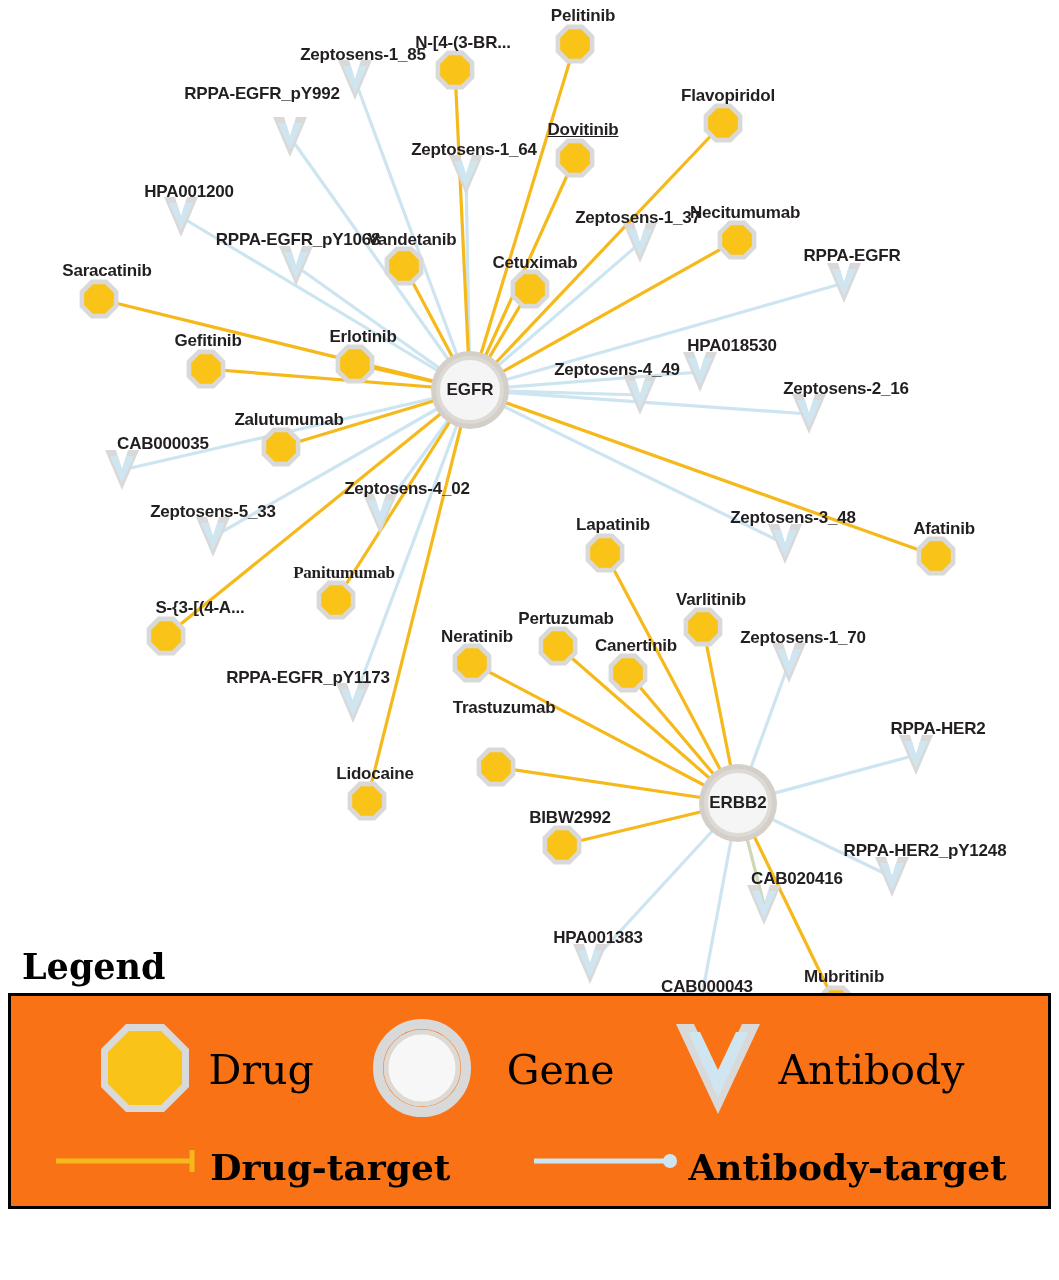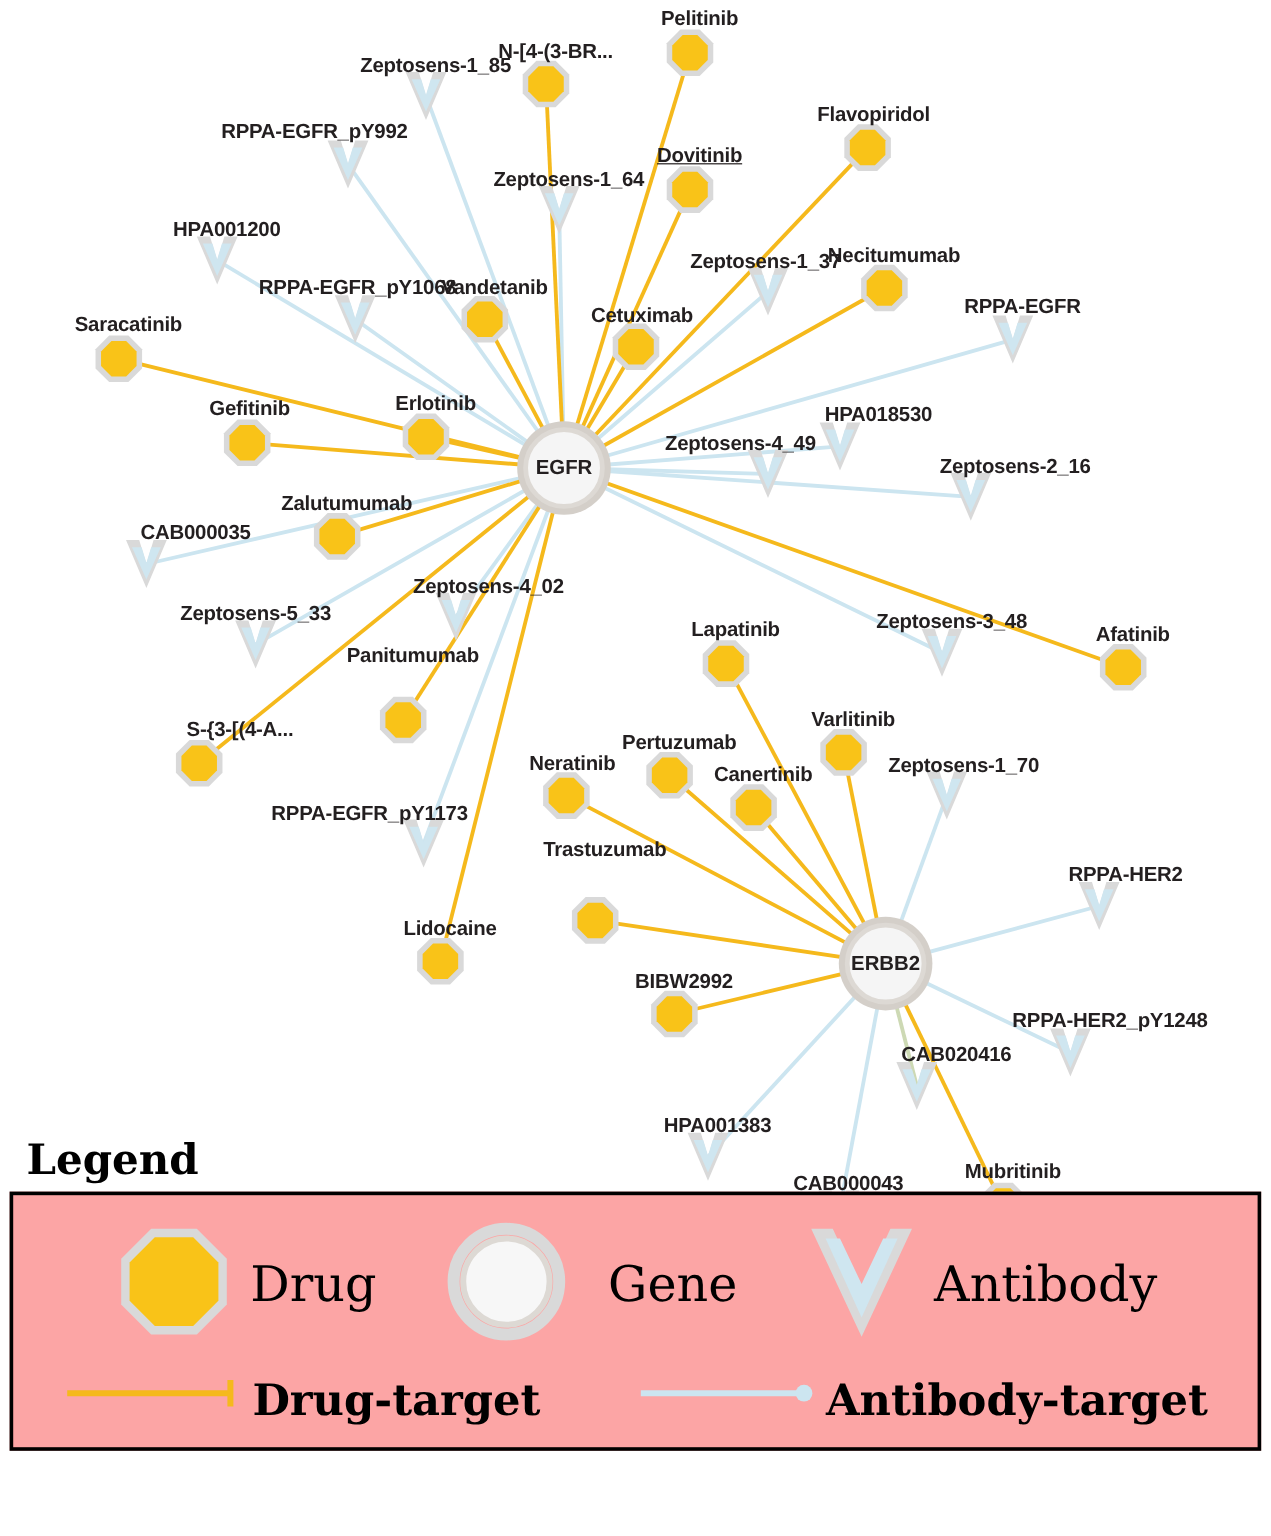--- a/index.html
+++ b/index.html
@@ -56,21 +56,21 @@
     font-size: 35px;
     font-weight: bold;
     color: #000;
     margin-left: 22px;
     margin-bottom: 6px;
   }
   #legend-box {
     margin: 0 8px;
     border: 3px solid #000;
     height: 210px;
-    background: #fca5a5;
+    background: #f97316;
     position: relative;
   }
   .legend-row1 {
     position: absolute;
     top: 24px;
     left: 0;
     width: 100%;
     height: 100px;
     display: flex;
     align-items: center;
@@ -341,21 +341,21 @@
           <circle cx="470" cy="390" r="39" fill="#d4cfc9"></circle>
           <circle cx="470" cy="390" r="32" fill="#f5f5f5" stroke="#ddd9d4" stroke-width="4"></circle>
         </g>
         <g>
           <circle cx="738" cy="803" r="39" fill="#d4cfc9"></circle>
           <circle cx="738" cy="803" r="32" fill="#f5f5f5" stroke="#ddd9d4" stroke-width="4"></circle>
         </g>
       </g>
     </svg>
 <div class="node-label" style="left: 355px; top: 55px;">Zeptosens-1_85</div>
-    <div class="node-label" style="left: 254px; top: 110px;">RPPA-EGFR_pY992</div>
+    <div class="node-label" style="left: 254px; top: 94px;">RPPA-EGFR_pY992</div>
     <div class="node-label" style="left: 466px; top: 150px;">Zeptosens-1_64</div>
     <div class="node-label" style="left: 181px; top: 192px;">HPA001200</div>
     <div class="node-label" style="left: 630px; top: 218px;">Zeptosens-1_37</div>
     <div class="node-label" style="left: 290px; top: 240px;">RPPA-EGFR_pY1068</div>
     <div class="node-label" style="left: 844px; top: 256px;">RPPA-EGFR</div>
     <div class="node-label" style="left: 724px; top: 346px;">HPA018530</div>
     <div class="node-label" style="left: 609px; top: 370px;">Zeptosens-4_49</div>
     <div class="node-label" style="left: 838px; top: 389px;">Zeptosens-2_16</div>
     <div class="node-label" style="left: 122px; top: 444px; margin-left: 33px;">CAB000035</div>
     <div class="node-label" style="left: 205px; top: 512px;">Zeptosens-5_33</div>
@@ -375,21 +375,21 @@
     <div class="node-label" style="left: 737px; top: 213px;">Necitumumab</div>
     <div class="node-label" style="left: 404px; top: 240px;">Vandetanib</div>
     <div class="node-label" style="left: 527px; top: 263px;">Cetuximab</div>
     <div class="node-label" style="left: 99px; top: 271px;">Saracatinib</div>
     <div class="node-label" style="left: 355px; top: 337px;">Erlotinib</div>
     <div class="node-label" style="left: 200px; top: 341px;">Gefitinib</div>
     <div class="node-label" style="left: 281px; top: 420px;">Zalutumumab</div>
     <div class="node-label" style="left: 936px; top: 529px;">Afatinib</div>
     <div class="node-label" style="left: 605px; top: 525px;">Lapatinib</div>
     <div class="node-label" style="left: 703px; top: 600px;">Varlitinib</div>
-    <div class="node-label" style="left: 336px; top: 547px;">Panitumumab</div>
+    <div class="node-label" style="left: 336px; top: 573px; font-family: Liberation Serif, serif;">Panitumumab</div>
     <div class="node-label" style="left: 166px; top: 608px; margin-left: 26px;">S-{3-[(4-A...</div>
     <div class="node-label" style="left: 558px; top: 619px;">Pertuzumab</div>
     <div class="node-label" style="left: 628px; top: 646px;">Canertinib</div>
     <div class="node-label" style="left: 469px; top: 637px;">Neratinib</div>
     <div class="node-label" style="left: 496px; top: 708px;">Trastuzumab</div>
     <div class="node-label" style="left: 367px; top: 774px;">Lidocaine</div>
     <div class="node-label" style="left: 562px; top: 818px;">BIBW2992</div>
     <div class="node-label" style="left: 836px; top: 977px;">Mubritinib</div>
     <div class="gene-label" style="left: 470px; top: 390px;">EGFR</div>
     <div class="gene-label" style="left: 738px; top: 803px;">ERBB2</div>

